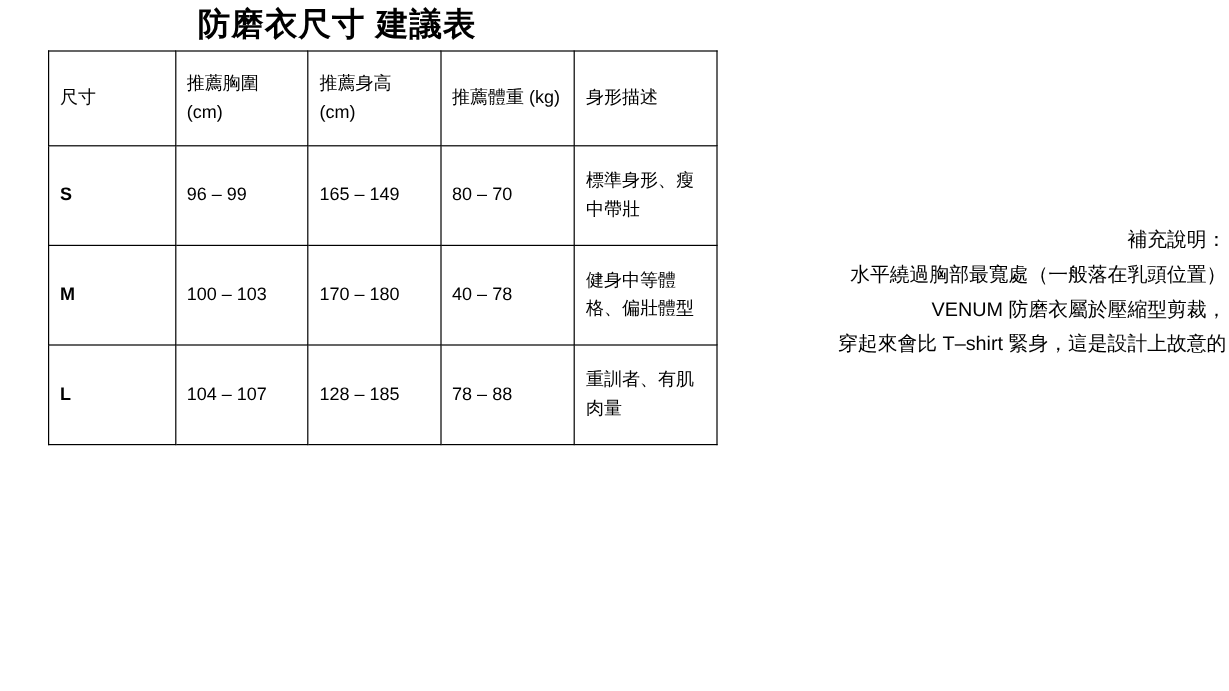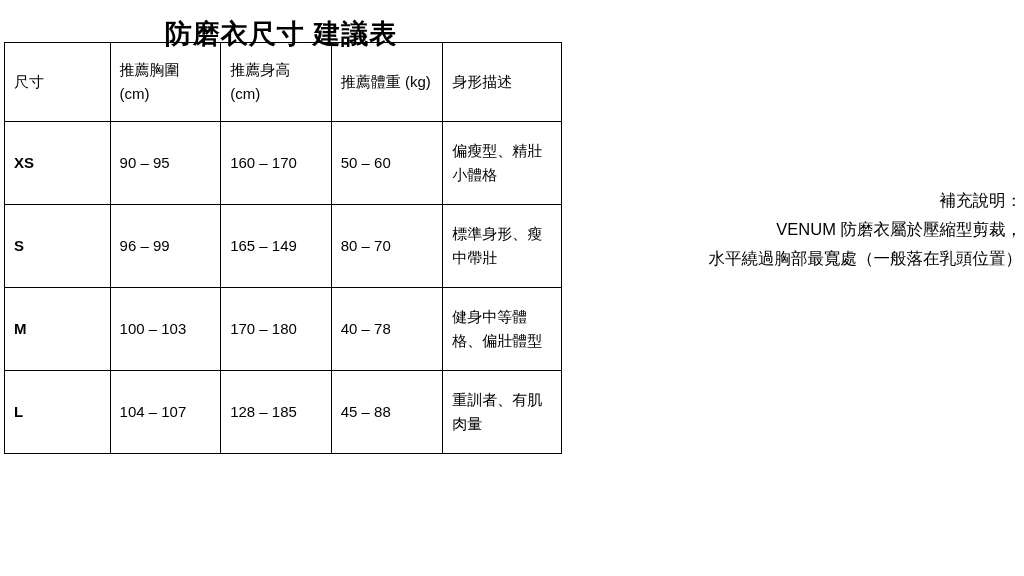--- a/index.html
+++ b/index.html
@@ -22,32 +22,33 @@
   .title {
     position: absolute;
     left: 0;
     top: 0;
     width: 562px;
     text-align: center;
     font-size: 27px;
     font-weight: bold;
     letter-spacing: 1px;
     line-height: 36px;
-    padding-top: 16px;
+    padding-top: 2px;
   }
   .table-wrap {
     position: absolute;
     left: 4px;
     top: 42px;
     width: 558px;
   }
   table.size-table {
     border-collapse: collapse;
     width: 558px;
     table-layout: fixed;
+    margin-left: 36px;
   }
   table.size-table th,
   table.size-table td {
     border: 1px solid #000000;
     padding: 8px 9px;
     font-size: 15px;
     vertical-align: middle;
     line-height: 24px;
     text-align: left;
   }
@@ -101,50 +102,44 @@
         <tr>
           <th>尺寸</th>
           <th>推薦胸圍 (cm)</th>
           <th>推薦身高 (cm)</th>
           <th>推薦體重 (kg)</th>
           <th>身形描述</th>
         </tr>
       </thead>
       <tbody>
         <tr>
-          <td class="size-label">XS</td>
-          <td>90 – 95</td>
-          <td>160 – 170</td>
-          <td>50 – 60</td>
-          <td>偏瘦型、精壯小體格</td>
-        </tr>
-        <tr>
           <td class="size-label">S</td>
           <td>96 – 99</td>
           <td>165 – 149</td>
           <td>80 – 70</td>
           <td>標準身形、瘦中帶壯</td>
         </tr>
         <tr>
           <td class="size-label">M</td>
           <td>100 – 103</td>
           <td>170 – 180</td>
           <td>40 – 78</td>
           <td>健身中等體格、偏壯體型</td>
         </tr>
         <tr>
           <td class="size-label">L</td>
           <td>104 – 107</td>
           <td>128 – 185</td>
-          <td>45 – 88</td>
+          <td>78 – 88</td>
           <td>重訓者、有肌肉量</td>
         </tr>
       </tbody>
     </table>
   </div>
 
   <div class="notes">
     <span class="note-line">補充說明：</span>
+    <span class="note-line">水平繞過胸部最寬處（一般落在乳頭位置）</span>
     <span class="note-line">VENUM 防磨衣屬於壓縮型剪裁，</span>
-    <span class="note-line">水平繞過胸部最寬處（一般落在乳頭位置）</span>
+    <span class="note-line">穿起來會比 T–shirt 緊身，這是設計上故意的</span>
   </div>
 
 </div>
 
 </body></html>

